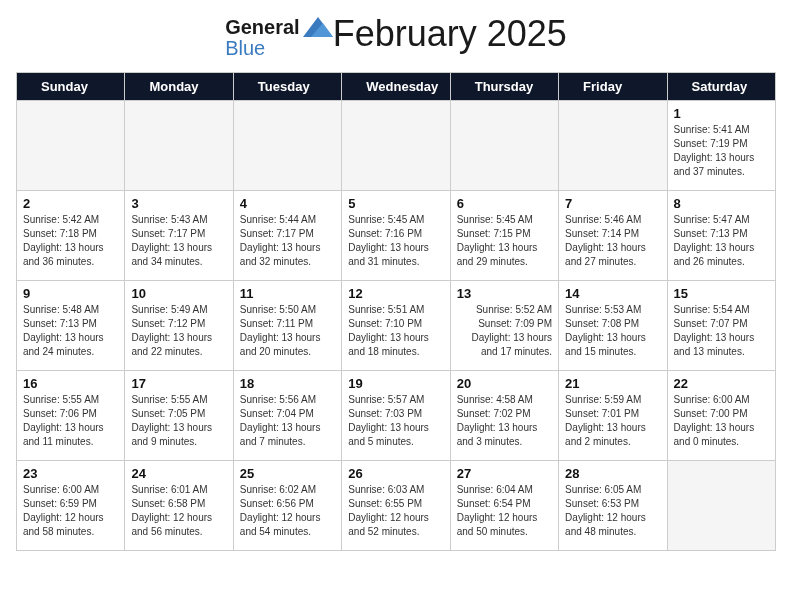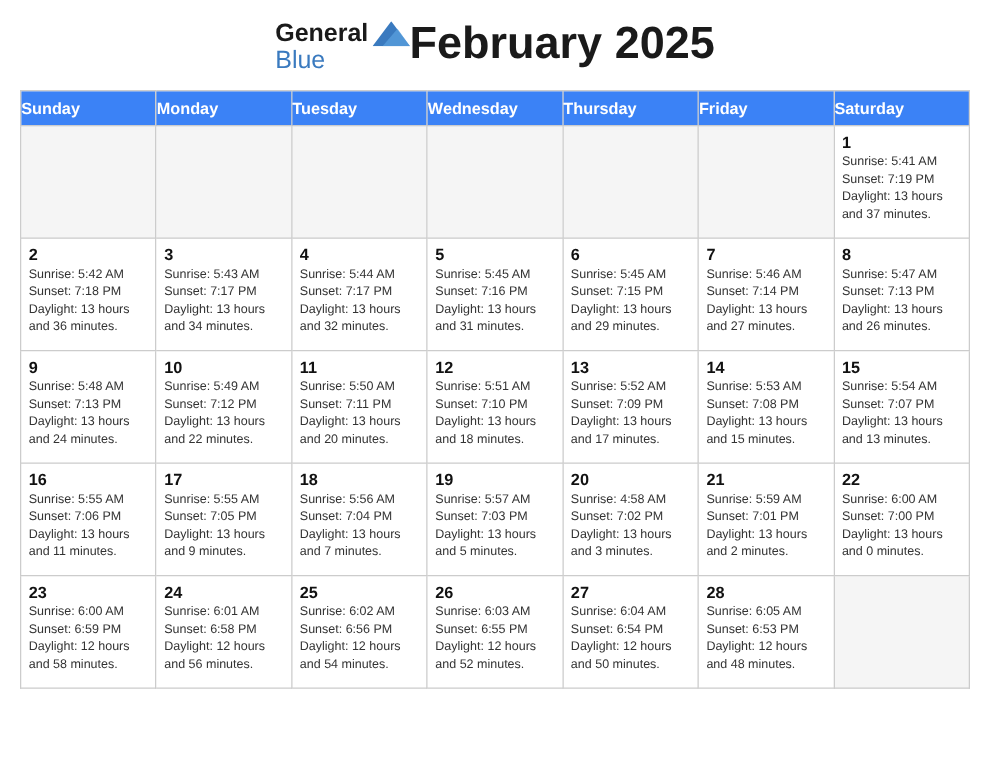--- a/index.html
+++ b/index.html
@@ -19,39 +19,39 @@
     .logo {
       display: flex;
       align-items: center;
     }
     .title-section {
       text-align: right;
     }
     .month-year {
       font-size: 36px;
       color: #1a1a1a;
-      font-weight: bold;
+      font-weight: normal;
       line-height: 1;
     }
     .location {
       font-size: 15px;
       color: #333;
       margin-top: 4px;
       font-weight: bold;
     }
     .calendar {
       width: 100%;
       border-collapse: collapse;
       table-layout: fixed;
     }
     .calendar th {
-      background: #3b82f6;
+      background: #0f172a;
       color: #fff;
       text-align: left;
-      padding: 6px 0;
+      padding: 6px 24px;
       font-size: 13px;
       font-weight: bold;
       border: 1px solid #ccc;
     }
     .calendar td {
       vertical-align: top;
       border: 1px solid #ccc;
       padding: 5px 6px;
       height: 90px;
       font-size: 10.5px;
@@ -197,21 +197,21 @@
         </td>
         <td>
           <div class="day-number">12</div>
           <div class="day-info" style="white-space: pre-line;">Sunrise: 5:51 AM
 Sunset: 7:10 PM
 Daylight: 13 hours
 and 18 minutes.</div>
         </td>
         <td>
           <div class="day-number">13</div>
-          <div class="day-info" style="white-space: pre-line;">Sunrise: 5:52 AM
+          <div class="day-info" style="white-space: pre-line; text-align: right;">Sunrise: 5:52 AM
 Sunset: 7:09 PM
 Daylight: 13 hours
 and 17 minutes.</div>
         </td>
         <td>
           <div class="day-number">14</div>
           <div class="day-info" style="white-space: pre-line;">Sunrise: 5:53 AM
 Sunset: 7:08 PM
 Daylight: 13 hours
 and 15 minutes.</div>

